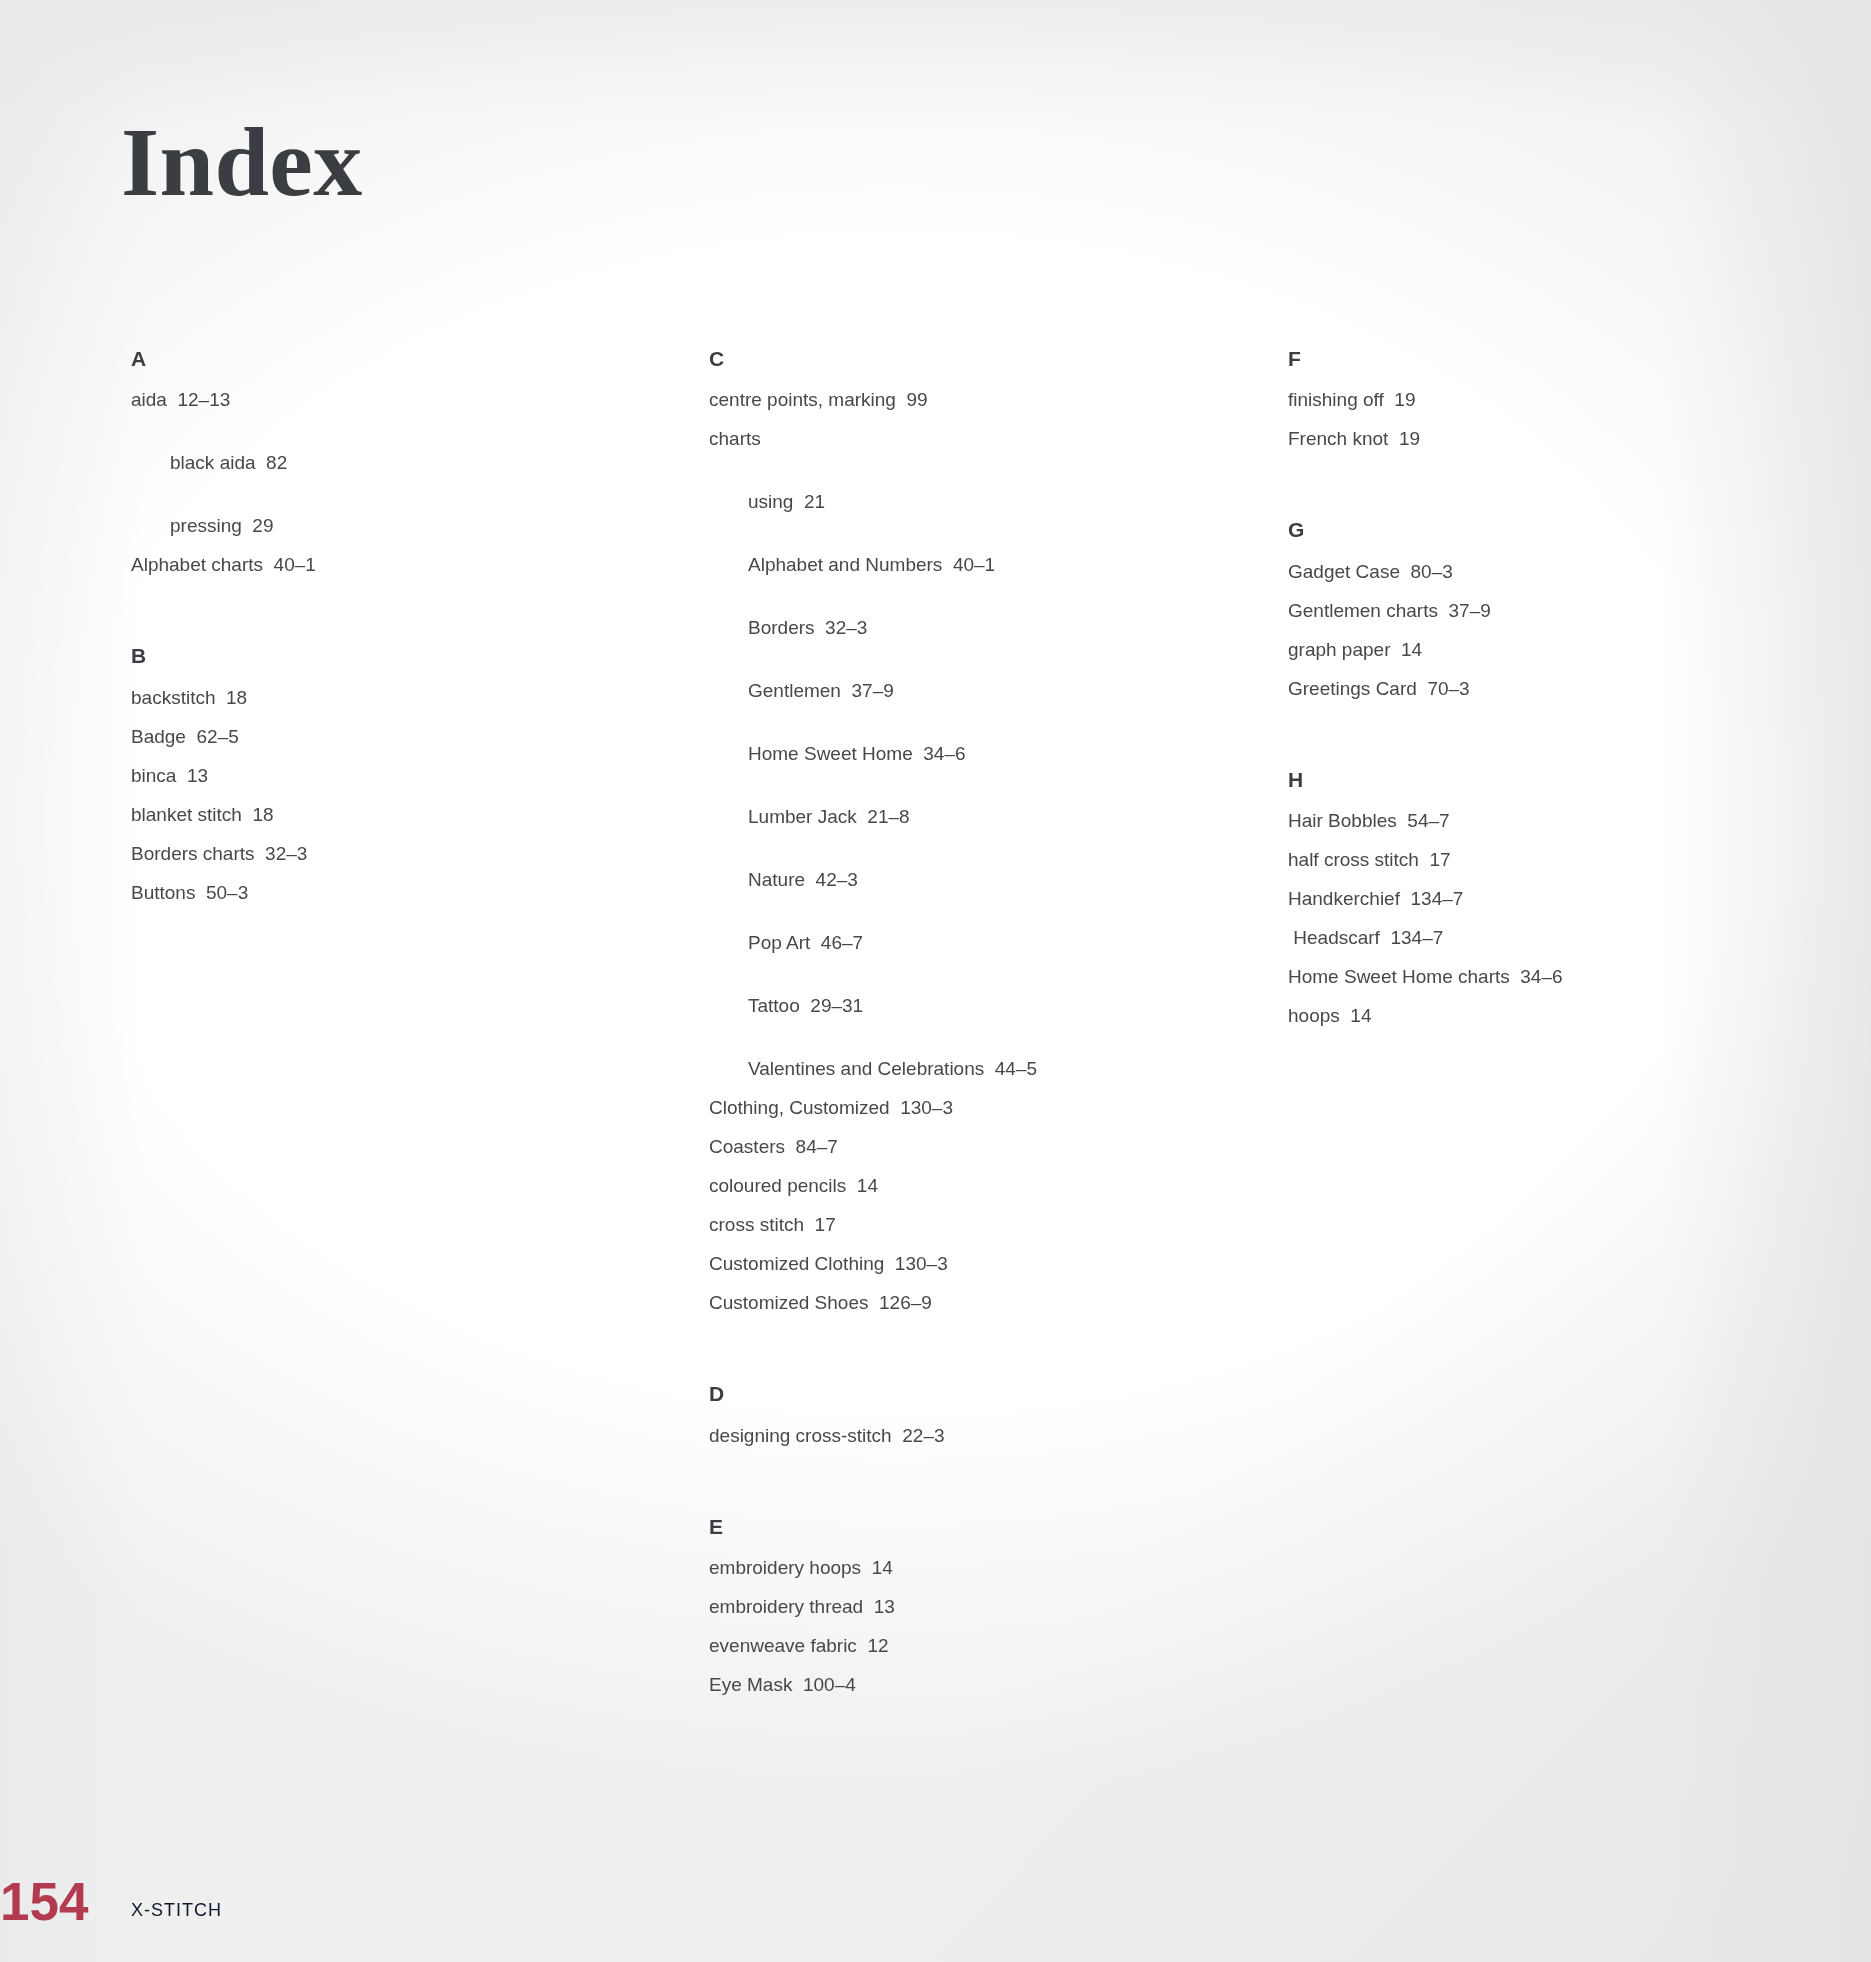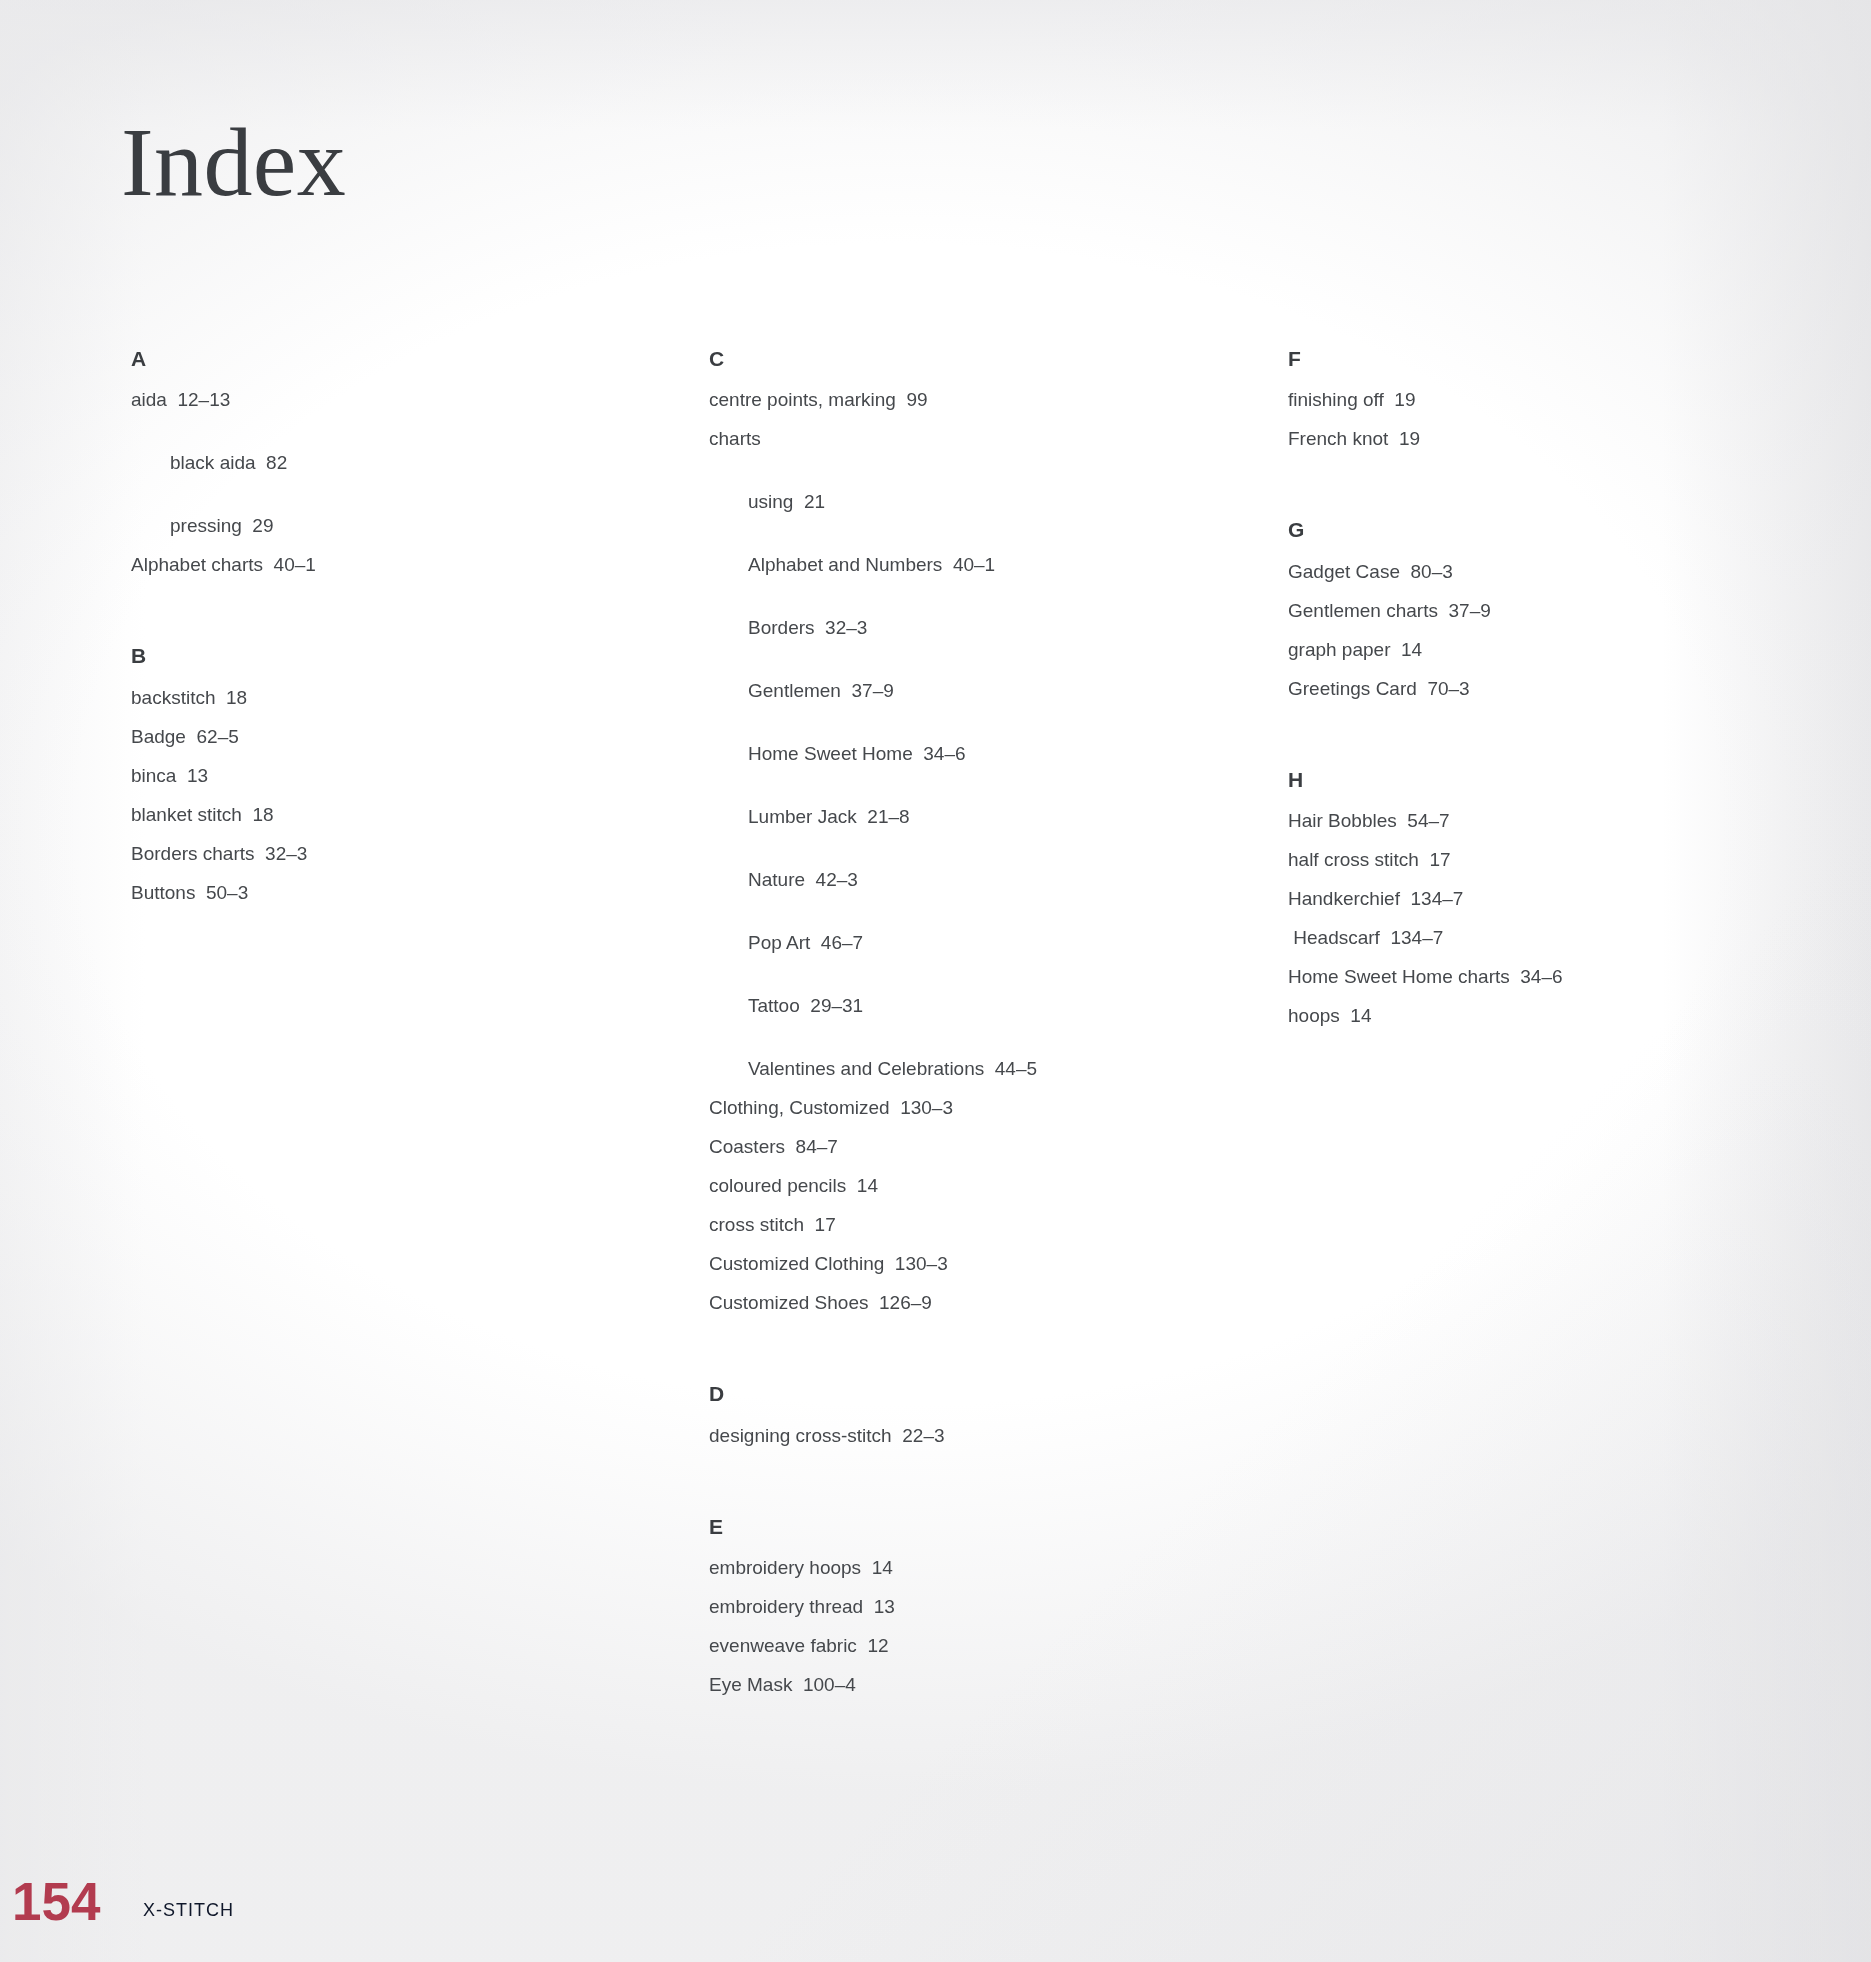--- a/index.html
+++ b/index.html
@@ -32,21 +32,21 @@
     pointer-events: none;
     background: linear-gradient(135deg, rgba(250,250,250,0) 70%, rgba(225,225,228,0.5) 100%);
   }
 
   .page-title {
     position: absolute;
     left: 121px;
     top: 113px;
     font-family: "Liberation Serif", serif;
     font-size: 98px;
-    font-weight: 400;
+    font-weight: 700;
     color: #3a3d41;
     letter-spacing: 0.4px;
     line-height: 1;
   }
 
   .columns {
     position: absolute;
     left: 0;
     top: 347px;
     width: 1872px;
@@ -82,21 +82,21 @@
   .entry.sub {
     padding-left: 39px;
     margin-top: 44px;
   }
   .group-gap {
     height: 50px;
   }
 
   .footer {
     position: absolute;
-    left: 12px;
+    left: 0;
     bottom: 0;
     width: 1779px;
     height: 105px;
   }
   .folio {
     position: absolute;
     left: 0px;
     bottom: 31px;
     font-size: 53px;
     font-weight: bold;

